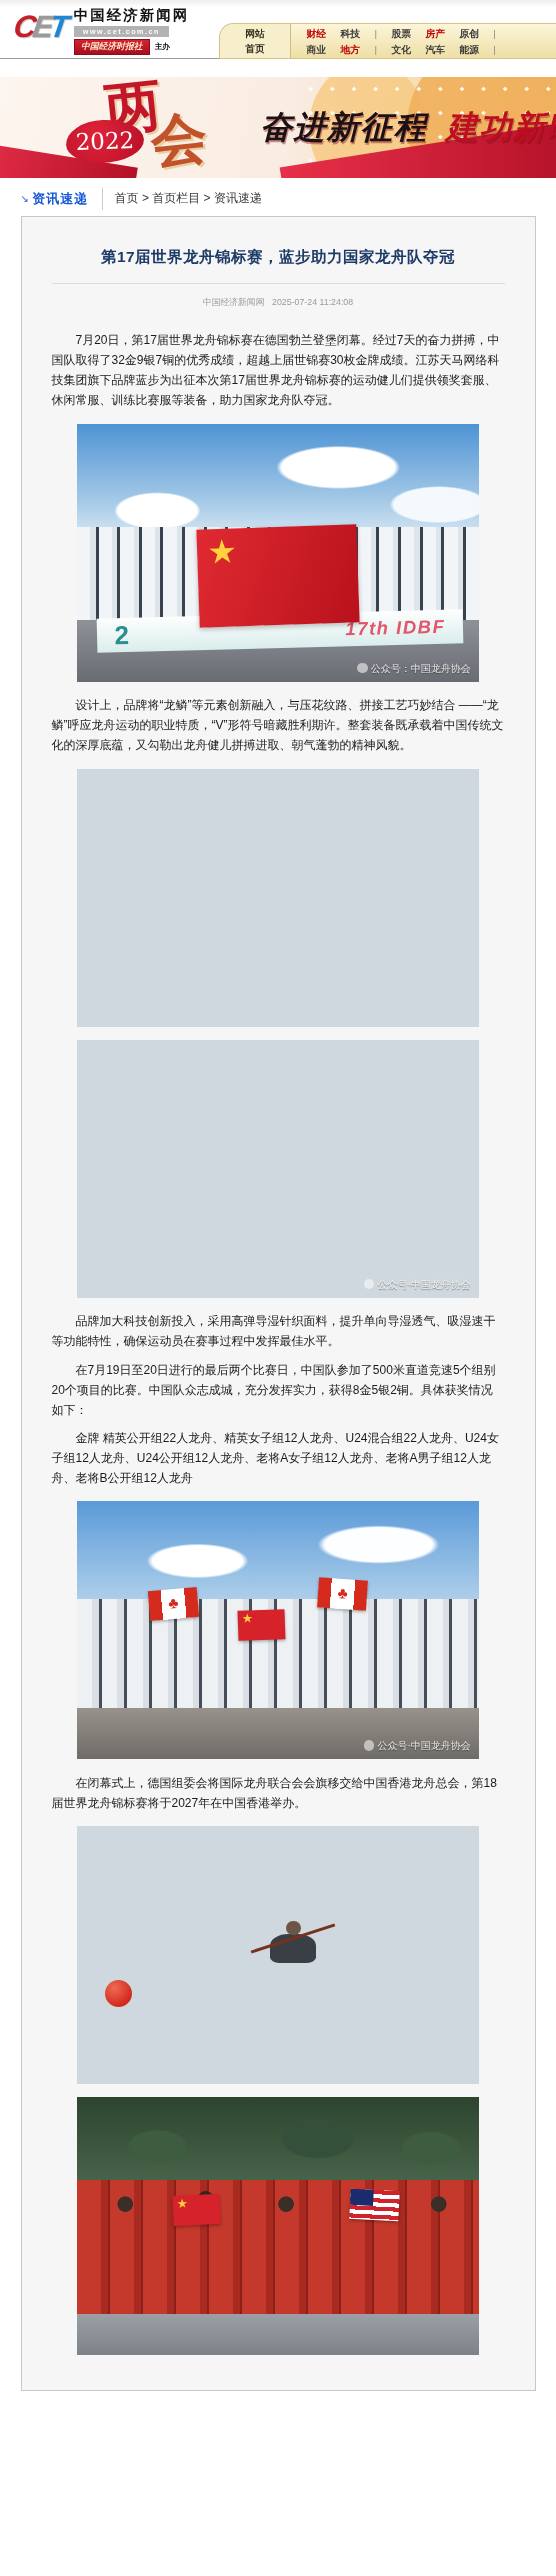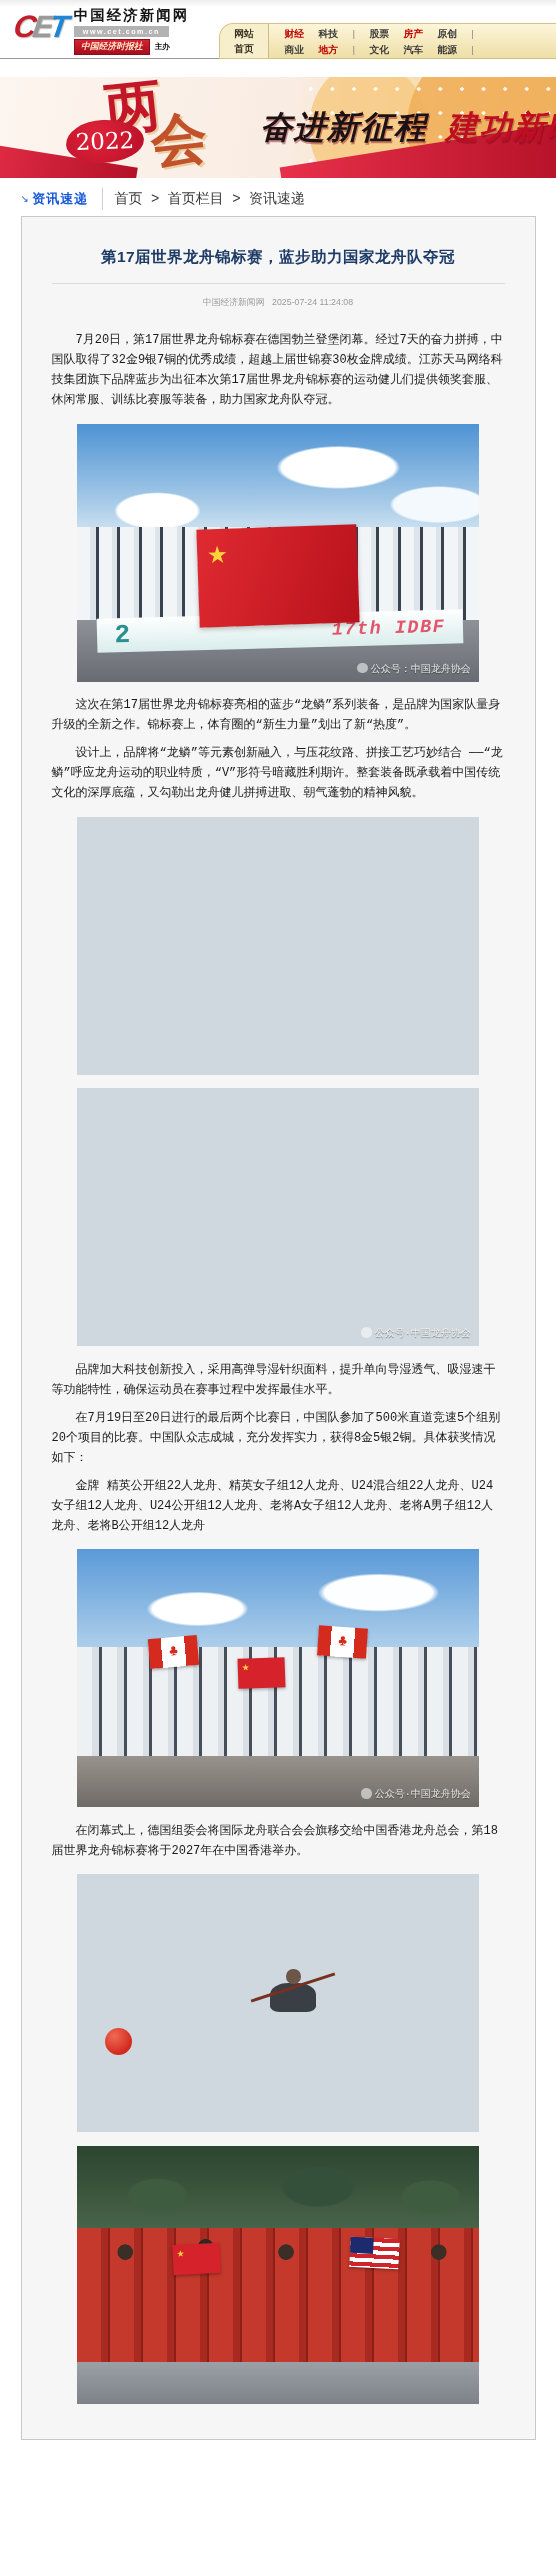--- a/index.html
+++ b/index.html
@@ -20,21 +20,21 @@
     font-size:7.2px; letter-spacing:1.5px; padding:1px 9px; margin-top:1px; }
   .pub-row { margin-top:2.1px; white-space:nowrap; }
   .pub-box { display:inline-block; background:linear-gradient(#d5222f,#a50f1f); color:#ffe9c9;
     font-family:"DejaVu Serif", serif; font-style:italic; font-weight:bold; font-size:8.8px;
     padding:1px 6.2px; border:0.5px solid #8c0d1a; }
   .pub-suffix { color:#111; font-weight:bold; font-size:7.7px; margin-left:2.6px; }
 
   .top-nav { position:absolute; left:219px; right:0; top:23px; bottom:-1px;
     background:linear-gradient(#fcf5d9,#eedfa6); border:0.5px solid #d5c386; border-right:none;
     border-radius:14.4px 0 0 0; display:flex; overflow:hidden; }
-  .nav-home { width:49px; background:linear-gradient(#fefaе8,#f5ebc4); background-color:#f7eecb;
+  .nav-home { width:71px; background:linear-gradient(#fefaе8,#f5ebc4); background-color:#f7eecb;
     border-right:0.5px solid #cdbd85; border-radius:13.4px 0 0 0; text-align:center;
     font-weight:bold; font-size:9.8px; color:#3a3323; padding-top:3.1px; line-height:14.4px; cursor:pointer; }
   .nav-rows { flex:1; padding:1.5px 0 0 15.5px; }
   .nav-row { height:16px; line-height:16px; font-size:9.8px; display:flex; gap:14.4px; font-weight:bold; }
   .nav-item { color:#3b3b3b; cursor:pointer; }
   .nav-item.red { color:#c00000; }
   .nav-sep { color:#8a8a8a; font-weight:normal; }
 
   
   .banner { position:relative; height:101px; margin-top:17.5px; overflow:hidden;
@@ -61,31 +61,31 @@
   .slogan { position:absolute; left:260px; top:29px; z-index:4; white-space:nowrap;
     font-weight:900; font-style:italic; font-size:32px; letter-spacing:1.5px; }
   .slogan .s1 { color:#1c1214; text-shadow:1px 1.5px 0 rgba(140,20,32,.45); }
   .slogan .s2 { color:#bf0d22; margin-left:8.2px; text-shadow:1px 1.5px 0 rgba(90,8,16,.3); }
 
   
   .crumbs { width:515px; margin:9.3px auto 0; display:flex; align-items:center; height:24px; }
   .bc-icon { color:#1558d6; font-size:9.8px; margin-right:3.6px; }
   .bc-section { color:#1558d6; font-weight:900; font-size:13px; letter-spacing:1px; cursor:pointer; }
   .bc-div { width:0.5px; height:21.6px; background:#cccccc; margin:0 12.4px 0 13.4px; }
-  .bc-trail { color:#3a3a3a; font-size:14px; cursor:pointer;font-family:Liberation Mono, monospace; }
+  .bc-trail { color:#3a3a3a; font-size:12px; cursor:pointer; }
 
   
   .article-box { width:515px; margin:5.2px auto 0; background:#f6f6f6;
     border:0.5px solid #c8c8c8; padding:0 30px 21.6px; }
   .art-title { font-size:15.5px; color:#1d3b66; text-align:center; font-weight:bold;
     letter-spacing:0.5px; margin:30px 0 0; }
   .meta-hr { border:none; border-top:0.5px solid #dcdcdc; margin:15.5px 0 0; }
   .art-meta { text-align:center; color:#9a9a9a; font-size:8.8px; margin-top:12.4px; }
   .art-meta .src { margin-right:5.2px; }
-  .art-body { margin-top:21.6px;font-family:Liberation Mono, monospace; }
+  .art-body { margin-top:21.6px; }
   .art-body p { font-size:12px; color:#1b1b1b; line-height:20px; text-indent:2em;
     margin:8.2px 0; }
 
   figure.photo { position:relative; width:402px; height:258px; margin:13.4px auto; overflow:hidden;
     background:#cfd8de; padding:0; }
   .wm { position:absolute; right:8.2px; bottom:6.2px; color:rgba(255,255,255,.85); font-size:10px;
     text-shadow:0 0.5px 1px rgba(0,0,0,.45); z-index:6; }
   .wm .wm-logo { display:inline-block; width:10.3px; height:10.3px; border-radius:50%;
     background:rgba(255,255,255,.55); margin-right:3.1px; vertical-align:-1.5px; }
 
@@ -288,21 +288,20 @@
       <div class="p1-banner">
         <span class="num">2</span>
         <span class="idbf">17th IDBF</span>
       </div>
       <div class="p1-flag">
           <span class="star">★</span>
         </div>
       <div class="wm"><span class="wm-logo"></span><span>公众号：中国龙舟协会</span></div>
     </figure>
 
-    <p>这次在第17届世界龙舟锦标赛亮相的蓝步“龙鳞”系列装备，是品牌为国家队量身升级的全新之作。锦标赛上，体育圈的“新生力量”划出了新“热度”。</p>
     <p>设计上，品牌将“龙鳞”等元素创新融入，与压花纹路、拼接工艺巧妙结合 ——“龙鳞”呼应龙舟运动的职业特质，“V”形符号暗藏胜利期许。整套装备既承载着中国传统文化的深厚底蕴，又勾勒出龙舟健儿拼搏进取、朝气蓬勃的精神风貌。</p>
 
     <figure class="photo photo-2"></figure>
 
     <figure class="photo photo-3">
       <div class="wm"><span class="wm-logo"></span><span>公众号·中国龙舟协会</span></div>
     </figure>
 
     <p>品牌加大科技创新投入，采用高弹导湿针织面料，提升单向导湿透气、吸湿速干等功能特性，确保运动员在赛事过程中发挥最佳水平。</p>
     <p>在7月19日至20日进行的最后两个比赛日，中国队参加了500米直道竞速5个组别20个项目的比赛。中国队众志成城，充分发挥实力，获得8金5银2铜。具体获奖情况如下：</p>

